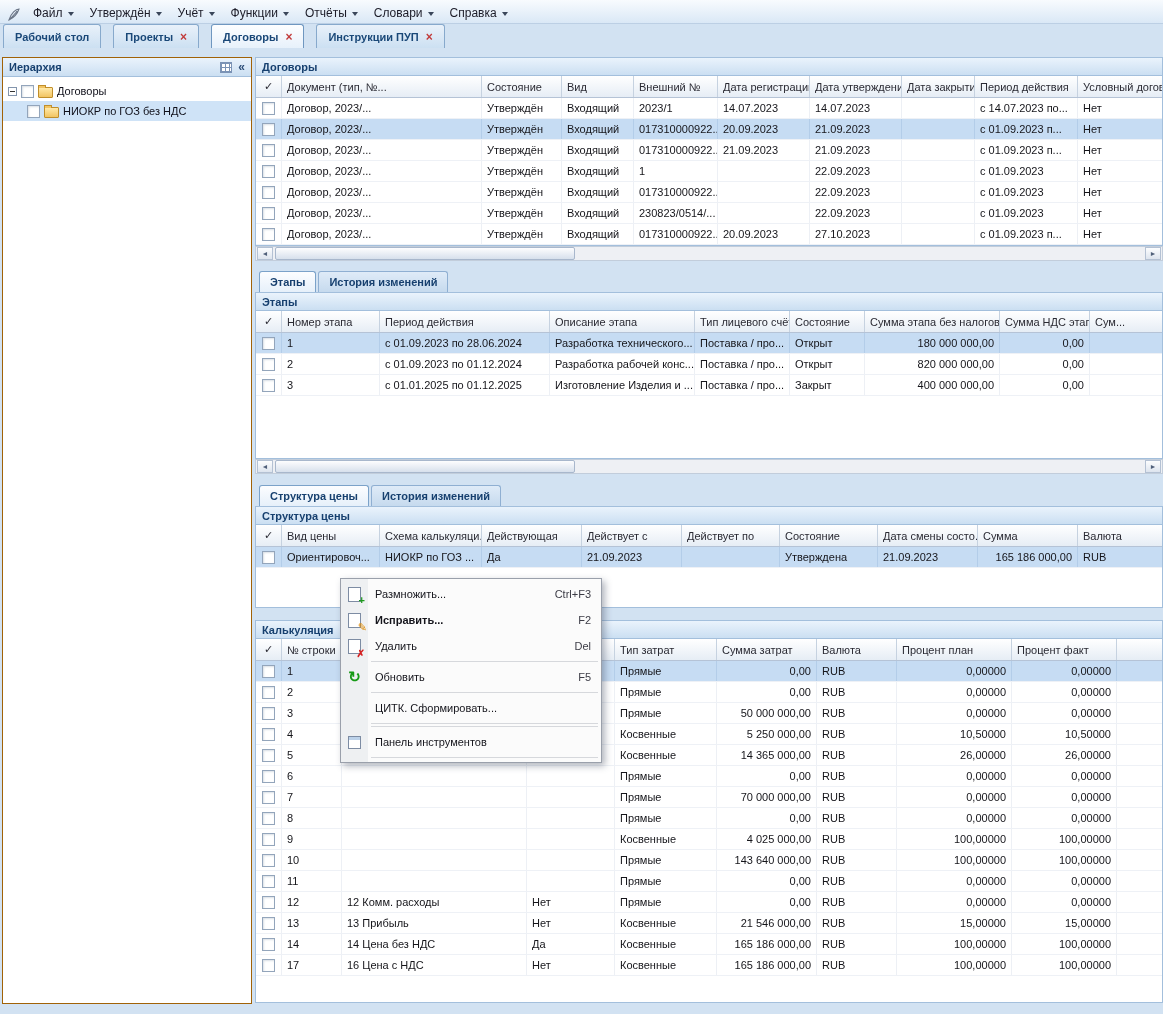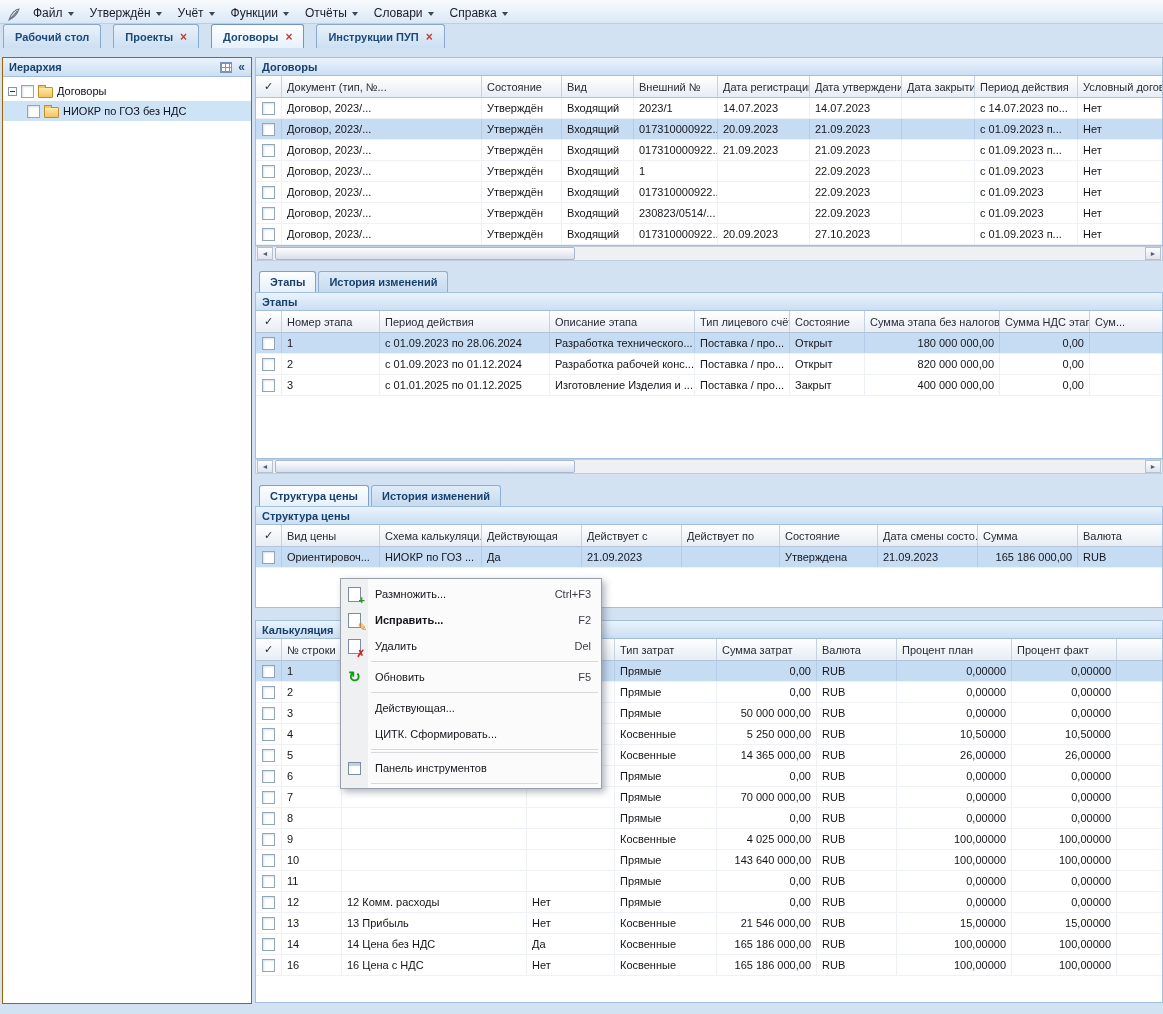--- a/index.html
+++ b/index.html
@@ -636,21 +636,21 @@
         <div class="tcell c4">Косвенные</div>
         <div class="tcell c5">165 186 000,00</div>
         <div class="tcell c6">RUB</div>
         <div class="tcell c7">100,00000</div>
         <div class="tcell c8">100,00000</div>
       </div>
       <div class="trow">
         <div class="tcell c0">
           <span class="cbx"></span>
         </div>
-        <div class="tcell c1">16</div>
+        <div class="tcell c1">17</div>
         <div class="tcell c2">16 Цена с НДС</div>
         <div class="tcell c3">Нет</div>
         <div class="tcell c4">Косвенные</div>
         <div class="tcell c5">165 186 000,00</div>
         <div class="tcell c6">RUB</div>
         <div class="tcell c7">100,00000</div>
         <div class="tcell c8">100,00000</div>
       </div>
     </div>
 
@@ -670,25 +670,20 @@
         <span class="cm-label">Удалить</span>
         <span class="cm-shortcut">Del</span>
       </div>
       <div class="cm-sep"></div>
       <div class="cm-item">
         <span class="cm-icon icon-refresh-icon"></span>
         <span class="cm-label">Обновить</span>
         <span class="cm-shortcut">F5</span>
       </div>
       <div class="cm-sep"></div>
-      <div class="cm-item">
-        <span class="cm-icon"></span>
-        <span class="cm-label">Действующая...</span>
-        <span class="cm-shortcut"></span>
-      </div>
       <div class="cm-item">
         <span class="cm-icon"></span>
         <span class="cm-label">ЦИТК. Сформировать...</span>
         <span class="cm-shortcut"></span>
       </div>
       <div class="cm-sep"></div>
       <div class="cm-sep"></div>
       <div class="cm-item">
         <span class="cm-icon icon-toolbar-icon"></span>
         <span class="cm-label">Панель инструментов</span>

